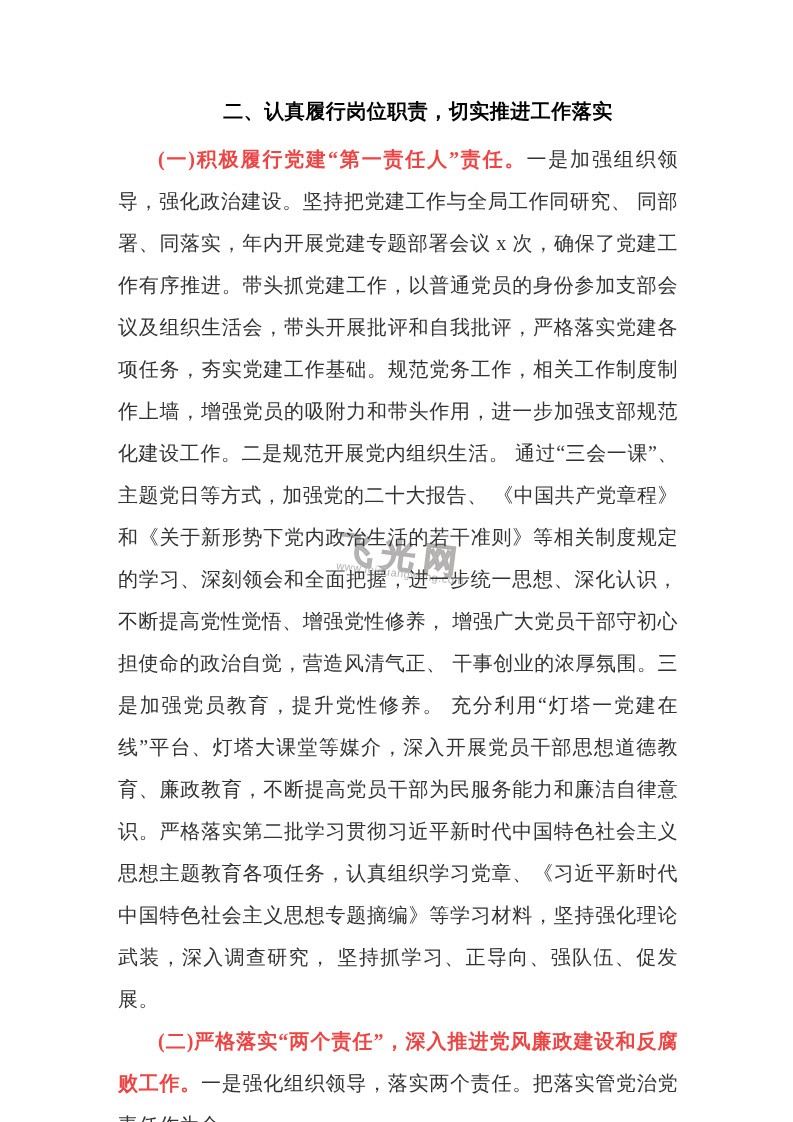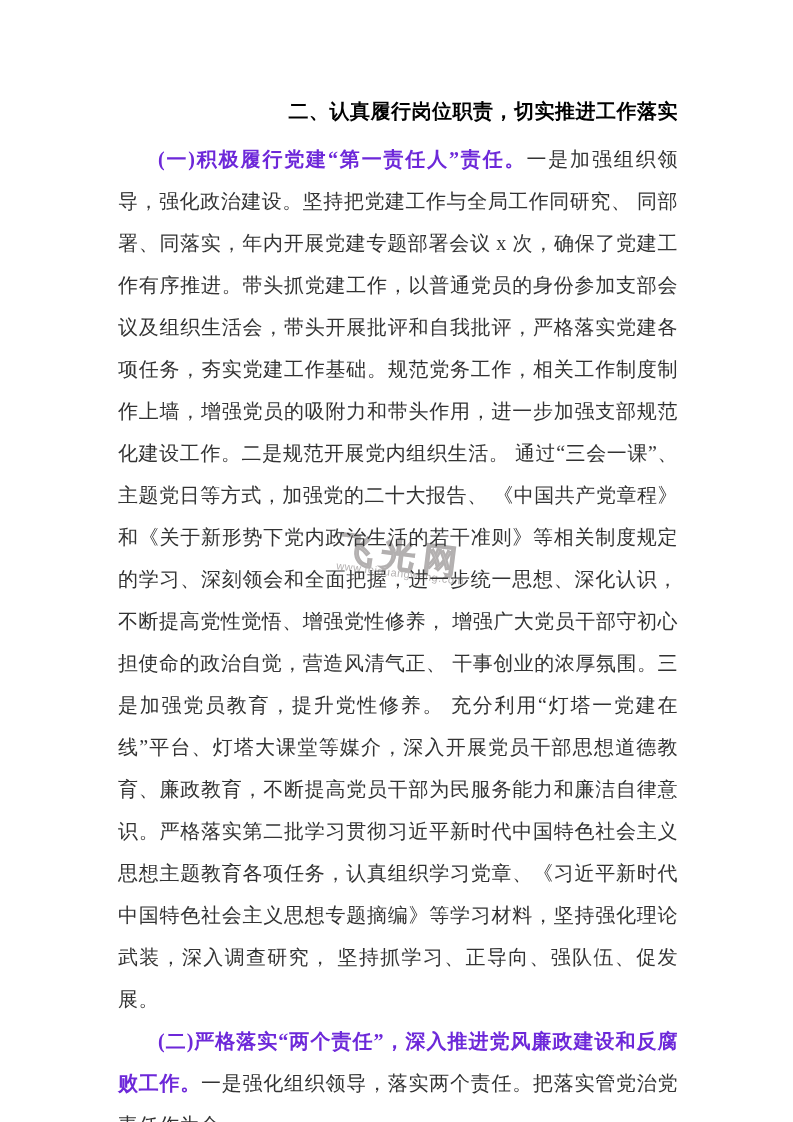--- a/index.html
+++ b/index.html
@@ -25,29 +25,29 @@
     color: #333333;
     text-align: justify;
     letter-spacing: 0.5px;
   }
   .heading {
     margin: 0 0 6px 0;
     font-size: 20px;
     font-weight: bold;
     color: #000000;
     text-indent: 2em;
-    text-align: right;
+    text-align: center;
   }
   .para {
     margin: 0;
     text-indent: 2em;
   }
   .lead {
     font-weight: bold;
-    color: #6d28d9;
+    color: #ef4444;
   }
   .watermark {
     position: absolute;
     left: 320px;
     top: 529px;
     width: 170px;
     transform: rotate(7deg);
     transform-origin: left top;
     text-align: center;
     color: #b9b6b6;

